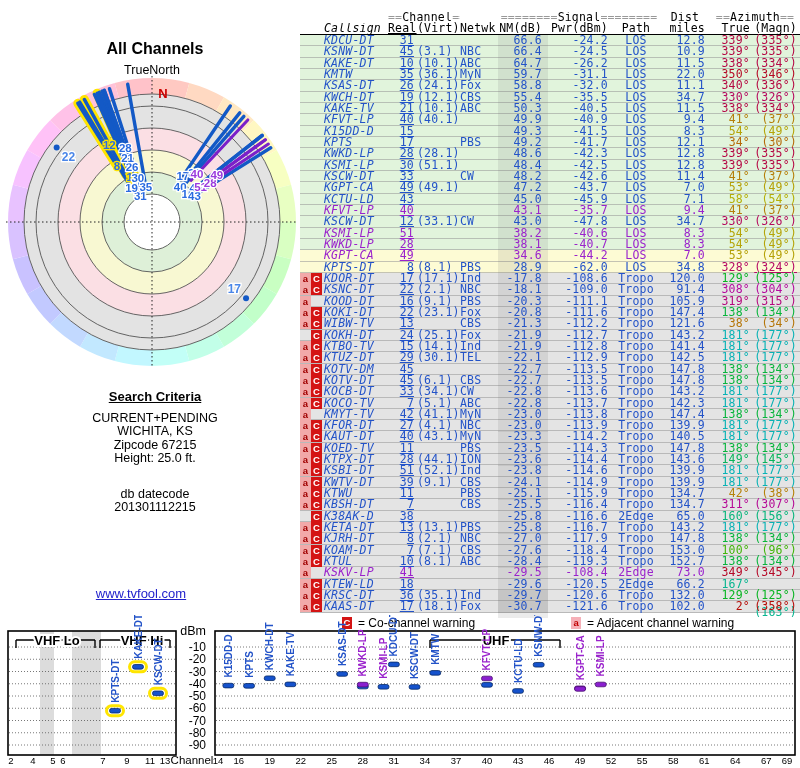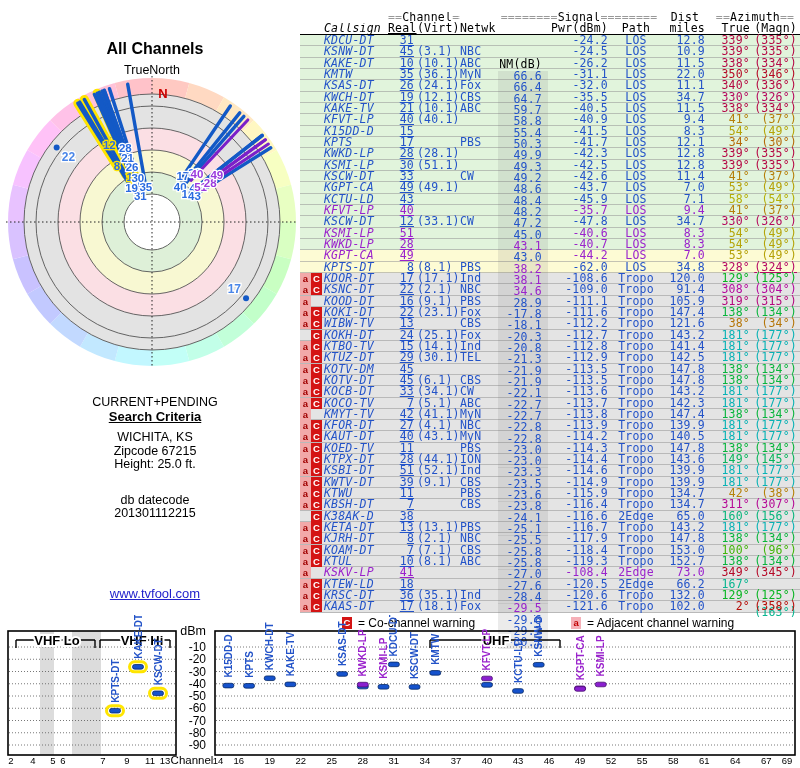--- a/index.html
+++ b/index.html
@@ -9,37 +9,37 @@
   #polar-title{position:absolute;left:35px;top:40px;width:240px;text-align:center;
                font-size:16px;font-weight:bold;}
   #polar-svg{position:absolute;left:2px;top:58px;}
   
   #search-block{position:absolute;left:30px;top:390px;width:250px;text-align:center;
                 font-size:12.5px;line-height:13.5px;}
   #search-heading{font-weight:bold;text-decoration:underline;font-size:13px;margin-bottom:8px;}
   #search-line0{margin-top:6px;}
   .datecode{margin-top:0;}
   #datecode-label{margin-top:22px;}
-  #link-block{position:absolute;left:30px;top:586px;width:250px;text-align:center;font-size:13px;}
+  #link-block{position:absolute;left:16px;top:586px;width:250px;text-align:center;font-size:13px;}
   #tvfool-link{color:#2222cc;text-decoration:underline;cursor:pointer;}
   
   #table-block{position:absolute;left:300px;top:12px;width:500px;
                font-family:"DejaVu Sans Mono","Liberation Mono",monospace;
                font-size:11.5px;letter-spacing:0.2px;}
   .trow{display:grid;grid-template-columns:11px 11px 66px 26px 46px 38px 50px 64px 48px 50px 42px 48px;
         height:11.33px;line-height:11.4px;box-shadow:inset 0 -1px 0 rgba(150,150,150,0.55);}
   .hrow1{display:grid;grid-template-columns:11px 11px 66px 26px 46px 38px 50px 64px 48px 50px 42px 48px;
         height:11px;line-height:11px;}
   .hrow2{display:grid;grid-template-columns:11px 11px 66px 26px 46px 38px 50px 64px 48px 50px 42px 48px;
         height:11px;line-height:11px;border-bottom:1px solid #000;}
   .c-cs{padding-left:2px;overflow:hidden;white-space:nowrap;font-style:italic;}
   .c-real{text-align:right;text-decoration:underline;}
   .c-virt{text-align:left;padding-left:3px;}
   .c-net{text-align:left;}
-  .c-nm{text-align:right;padding-right:6px;background:rgba(110,110,110,0.14);margin-top:36px;}
+  .c-nm{text-align:right;padding-right:6px;background:rgba(110,110,110,0.14);}
   .c-pwr{text-align:right;padding-right:4px;}
   .c-path{text-align:center;}
   .c-mi{text-align:right;padding-right:5px;}
   .c-tru{text-align:right;padding-right:2px;}
   .c-mag{text-align:right;padding-right:3px;}
   .tg{background:#e1f4dc;} .ty{background:#fdfbd4;} .tgr{background:#e4e4e4;}
   .ib, .ib .c-cs{color:#2353c8;}
   .ip, .ip .c-cs{color:#9a22cc;}
   .wbadge{font-size:9.5px;font-weight:bold;text-align:center;line-height:11px;height:11px;
           font-family:"Liberation Sans",sans-serif;}
@@ -148,22 +148,22 @@
       <text x="107.27783732025779" y="90.60893581319841" text-anchor="middle" font-size="11.5" font-weight="bold" fill="#2a6be0" stroke="#ffe500" stroke-width="2.6" paint-order="stroke" font-family="&quot;Liberation Sans&quot;,sans-serif">12</text>
       <text x="198.54101966249686" y="132.7328848624516" text-anchor="middle" font-size="11.5" font-weight="bold" fill="#9a3bdd" stroke="#ffffff" stroke-width="2.6" paint-order="stroke" font-family="&quot;Liberation Sans&quot;,sans-serif">51</text>
       <text x="208.16891284920297" y="129.05930691497866" text-anchor="middle" font-size="11.5" font-weight="bold" fill="#9a3bdd" stroke="#ffffff" stroke-width="2.6" paint-order="stroke" font-family="&quot;Liberation Sans&quot;,sans-serif">28</text>
       <text x="214.80333123566368" y="121.09021146113685" text-anchor="middle" font-size="11.5" font-weight="bold" fill="#9a3bdd" stroke="#ffffff" stroke-width="2.6" paint-order="stroke" font-family="&quot;Liberation Sans&quot;,sans-serif">49</text>
       <text x="114.9723366341851" y="111.94402084406028" text-anchor="middle" font-size="11.5" font-weight="bold" fill="#2a6be0" stroke="#ffe500" stroke-width="2.6" paint-order="stroke" font-family="&quot;Liberation Sans&quot;,sans-serif">8</text>
       <text x="150" y="16" text-anchor="middle" font-size="12.5" fill="#000" font-family="&quot;Liberation Sans&quot;,sans-serif">TrueNorth</text>
       <text x="161" y="40" text-anchor="middle" font-size="13" font-weight="bold" fill="#cc0000" font-family="&quot;Liberation Sans&quot;,sans-serif">N</text>
     </svg>
 
   <div id="search-block">
+    <div id="search-heading">Search Criteria</div>
     <div id="search-line0">CURRENT+PENDING</div>
-    <div id="search-heading">Search Criteria</div>
     <div>WICHITA, KS</div>
     <div>Zipcode 67215</div>
     <div>Height: 25.0 ft.</div>
     <div id="datecode-label" class="datecode">db datecode</div>
     <div class="datecode">201301112215</div>
   </div>
   <div id="link-block">
     <span id="tvfool-link">www.tvfool.com</span>
   </div>
 

